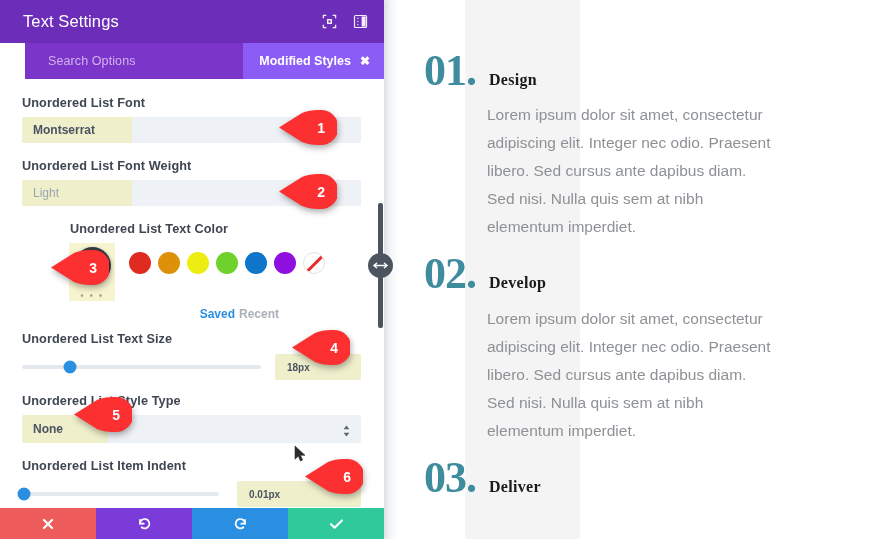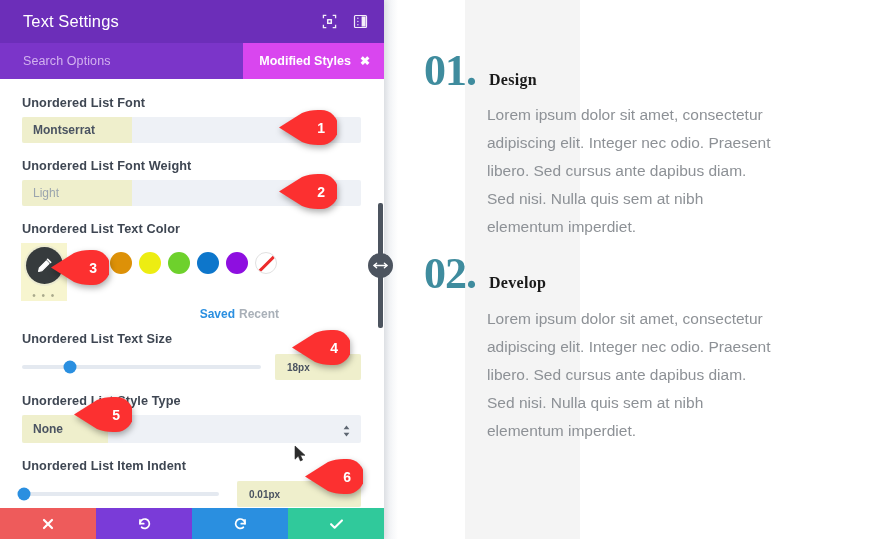--- a/index.html
+++ b/index.html
@@ -61,32 +61,33 @@
   }
 
   .panel-search {
     height: 36px;
     background: #7b35c9;
     display: flex;
     align-items: center;
     padding-left: 23px;
     box-sizing: border-box;
     position: relative;
+    margin-left: 25px;
   }
   .search-placeholder {
     color: #d2b2ef;
     font-size: 12.5px;
     letter-spacing: 0.1px;
   }
   .modified-styles {
     position: absolute;
     right: 0;
     top: 0;
     height: 36px;
-    background: #d946ef;
+    background: #8b5cf6;
     display: flex;
     align-items: center;
     gap: 9px;
     padding: 0 14px 0 16px;
     box-sizing: border-box;
   }
   .modified-styles-label {
     color: #ffffff;
     font-size: 12.5px;
     font-weight: bold;
@@ -473,20 +474,26 @@
       </div>
 
       <div class="block" style="margin-top:14px;">
         <div class="block-head">
           <span class="bnum">02.</span>
           <span class="btitle">Develop</span>
         </div>
         <div class="btext">Lorem ipsum dolor sit amet, consectetur adipiscing elit. Integer nec odio. Praesent libero. Sed cursus ante dapibus diam. Sed nisi. Nulla quis sem at nibh elementum imperdiet.</div>
       </div>
 
+      <div class="block" style="margin-top:14px;">
+        <div class="block-head">
+          <span class="bnum">03.</span>
+          <span class="btitle">Deliver</span>
+        </div>
+      </div>
 
     </div>
   </div>
 
   <div class="edge-shadow"></div>
 
   <div class="panel">
 
     <div class="panel-header">
       <div class="panel-title">Text Settings</div>
@@ -529,21 +536,21 @@
       </div>
 
       <div class="field-group">
         <div class="field-label">Unordered List Font Weight</div>
         <div class="inp">
           <div class="hl"></div>
           <span class="val muted">Light</span>
         </div>
       </div>
 
-      <div class="field-group" style="margin-bottom:11px;">
+      <div class="field-group" style="margin-bottom:11px;margin-left:48px;">
         <div class="field-label">Unordered List Text Color</div>
         <div class="color-row">
           <div class="eyedrop-wrap">
             <div class="eyedrop">
               <svg width="20" height="20" viewBox="0 0 20 20" fill="none" stroke="#ffffff" stroke-width="1.7" stroke-linecap="round">
                 <path d="M13.6 3.4l3 3"></path>
                 <path d="M12.4 5.0l2.6 2.6L8.0 14.6l-3.4 0.8 0.8-3.4z" fill="#ffffff" stroke="#ffffff" stroke-width="1.2" stroke-linejoin="round"></path>
               </svg>
             </div>
             <div class="edots">• • •</div>

